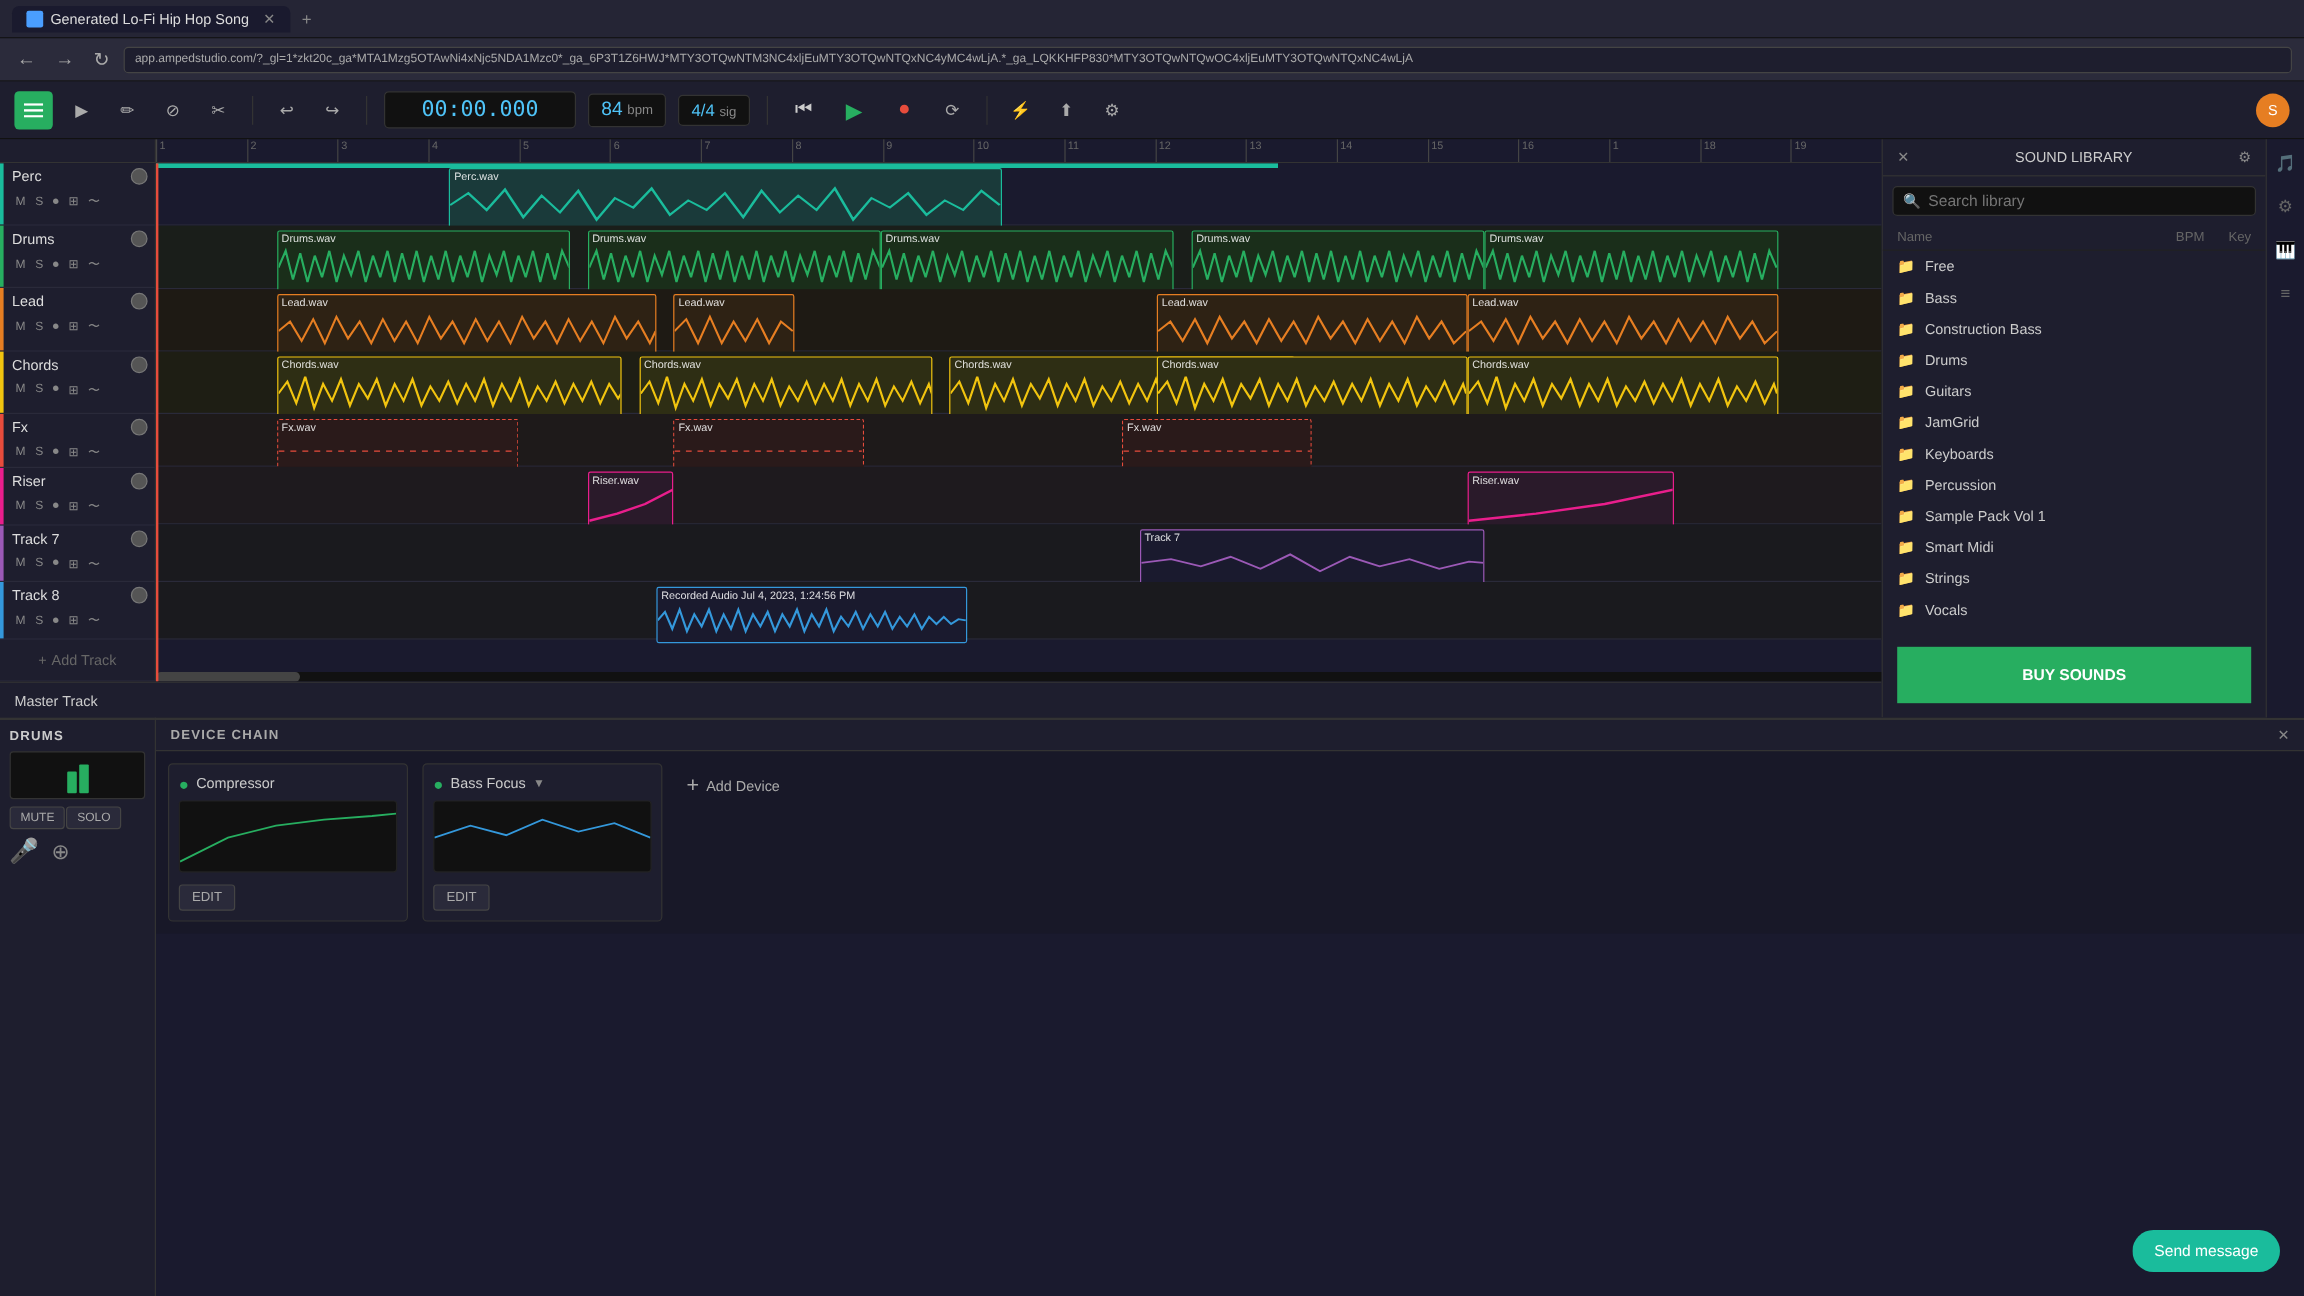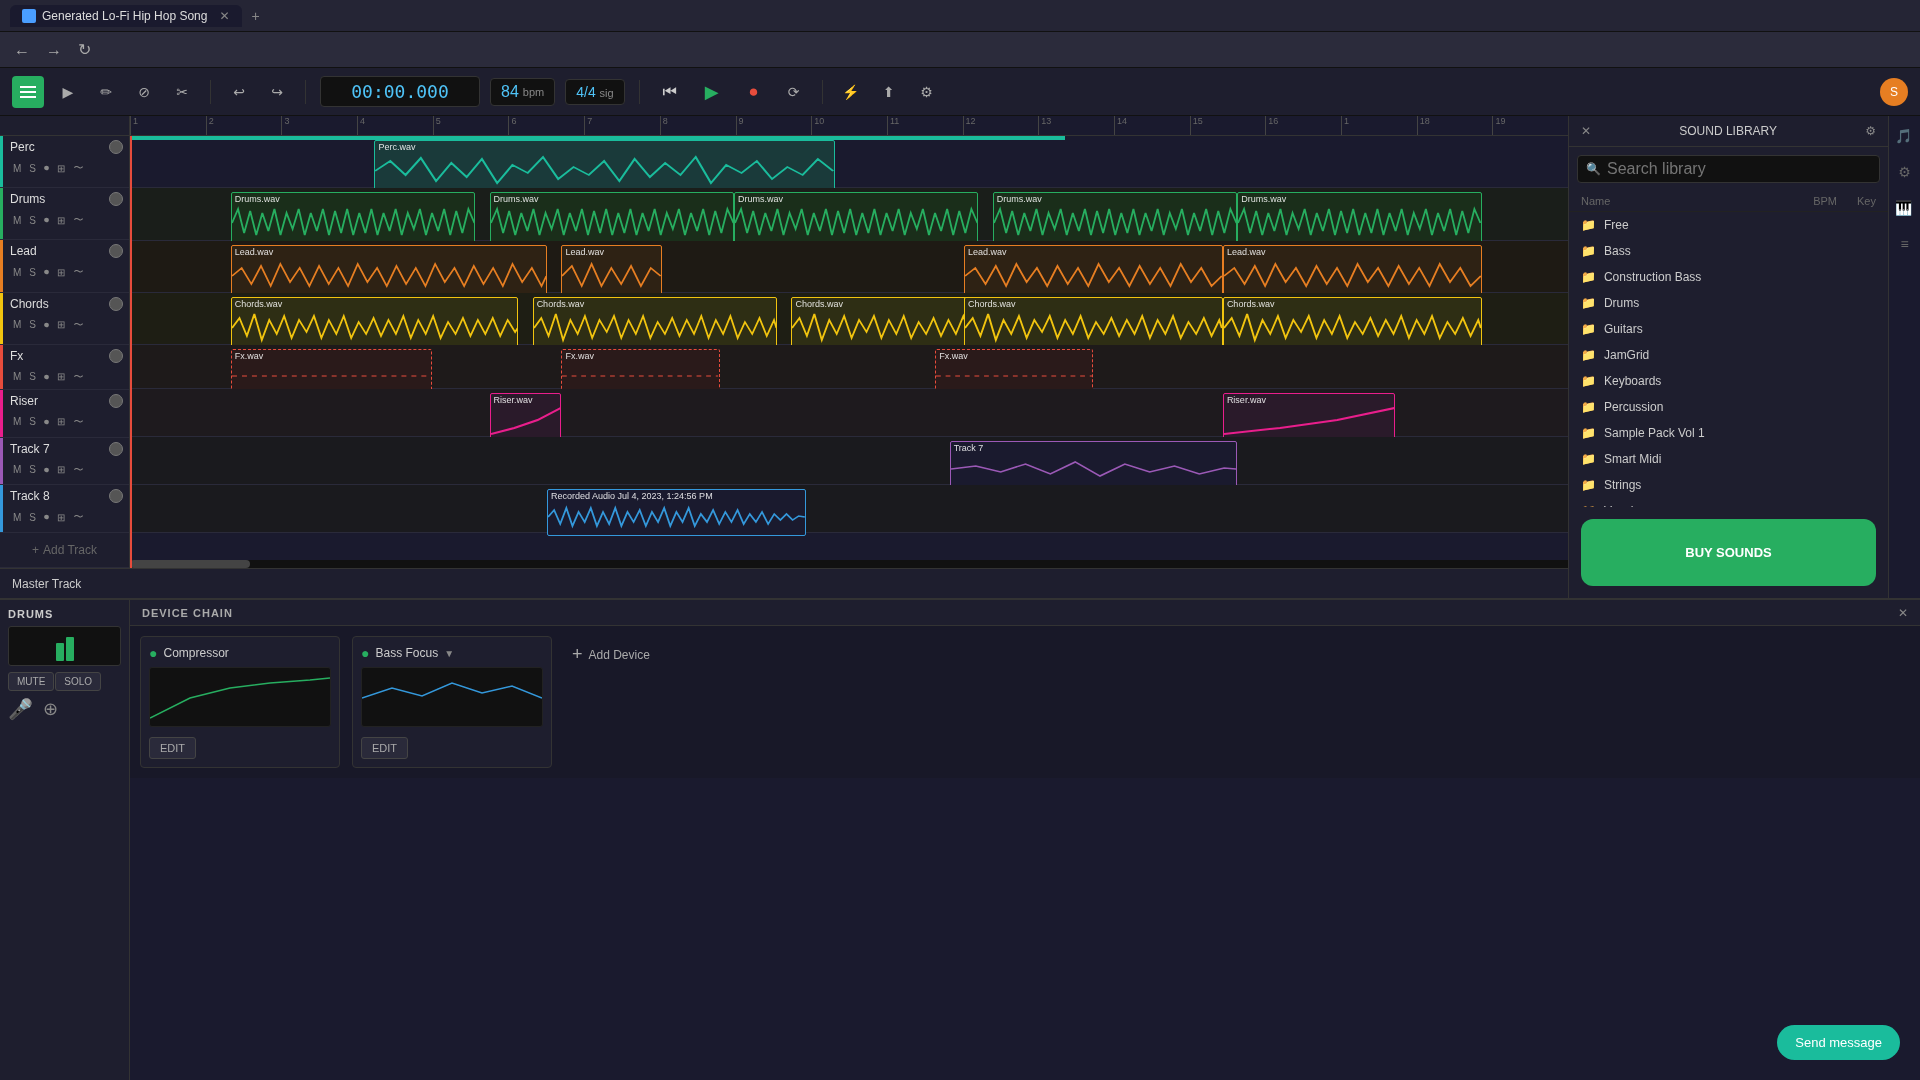--- a/index.html
+++ b/index.html
@@ -68,21 +68,21 @@
     
     .sound-library { width: 320px; background: #1e1e2e; border-left: 1px solid #333; display: flex; flex-direction: column; }
     .library-header { display: flex; align-items: center; justify-content: space-between; padding: 8px 12px; border-bottom: 1px solid #333; }
     .library-search { display: flex; align-items: center; background: #111; border: 1px solid #333; border-radius: 4px; margin: 8px; padding: 4px 8px; gap: 6px; }
     .library-search input { background: none; border: none; color: #ccc; font-size: 12px; flex: 1; outline: none; }
     .library-cols { display: flex; justify-content: space-between; padding: 4px 12px; font-size: 11px; color: #666; border-bottom: 1px solid #222; }
     .library-items { flex: 1; overflow-y: auto; }
     .library-item { display: flex; align-items: center; padding: 6px 12px; gap: 8px; cursor: pointer; }
     .folder-icon { color: #666; font-size: 12px; }
     .library-item-name { font-size: 12px; color: #ccc; }
-    .buy-sounds-btn { margin: 12px; background: #27ae60; color: white; border: none; border-radius: 12px; padding: 26px; text-align: center; font-size: 13px; cursor: pointer; font-weight: 600; }
+    .buy-sounds-btn { margin: 12px; background: #27ae60; color: white; border: none; border-radius: 0; padding: 16px; text-align: center; font-size: 13px; cursor: pointer; font-weight: 600; }
 
     
     .right-sidebar { width: 32px; background: #1a1a2e; border-left: 1px solid #333; display: flex; flex-direction: column; align-items: center; padding: 8px 0; gap: 12px; }
     .sidebar-icon { color: #666; font-size: 14px; cursor: pointer; padding: 4px; }
 
     
     .add-track-row { height: 40px; display: flex; align-items: center; justify-content: center; border-bottom: 1px solid #2a2a3a; cursor: pointer; color: #666; gap: 4px; font-size: 12px; }
 
     
     .master-track { height: 30px; background: #1e1e2e; border-top: 1px solid #333; display: flex; align-items: center; padding: 0 12px; }
@@ -128,20 +128,23 @@
     <div class="tab-favicon"></div>
     <span>Generated Lo-Fi Hip Hop Song</span>
     <span style="color:#888;font-size:12px;margin-left:6px;">✕</span>
   </div>
   <span style="color:#888;font-size:14px;padding:0 6px;">+</span>
 </div>
 <div class="browser-bar">
   <span class="nav-btn">←</span>
   <span class="nav-btn">→</span>
   <span class="nav-btn">↻</span>
+  <div class="address-bar">
+    <span style="font-size:10px;">app.ampedstudio.com/?_gl=1*zkt20c_ga*MTA1Mzg5OTAwNi4xNjc5NDA1Mzc0*_ga_6P3T1Z6HWJ*MTY3OTQwNTM3NC4xljEuMTY3OTQwNTQxNC4yMC4wLjA.*_ga_LQKKHFP830*MTY3OTQwNTQwOC4xljEuMTY3OTQwNTQxNC4wLjA</span>
+  </div>
 </div>
 
 <div class="app">
 
   <div class="toolbar">
     <div class="menu-btn">
       <svg width="16" height="12" viewBox="0 0 16 12">
           <rect y="0" width="16" height="2" fill="white"></rect>
           <rect y="5" width="16" height="2" fill="white"></rect>
           <rect y="10" width="16" height="2" fill="white"></rect>
@@ -512,21 +515,21 @@
     </div>
 
     <div class="sound-library">
       <div class="library-header">
         <span style="color:#888;cursor:pointer;">✕</span>
         <span style="flex:1;text-align:center;">SOUND LIBRARY</span>
         <span style="color:#888;cursor:pointer;">⚙</span>
       </div>
       <div class="library-search">
         <span style="color:#666;">🔍</span>
-        <input type="text" style="background: none; border: none; color: rgb(204, 204, 204); font-size: 16px; flex: 1 1 0%; outline: none;" placeholder="Search library">
+        <input type="text" style="background: none; border: none; color: rgb(204, 204, 204); font-size: 13px; flex: 1 1 0%; outline: none;" placeholder="Search library">
       </div>
       <div class="library-cols">
         <span>Name</span>
         <div style="display:flex;gap:20px;">
           <span>BPM</span>
           <span>Key</span>
         </div>
       </div>
       <div class="library-items">
         <div class="library-item">

